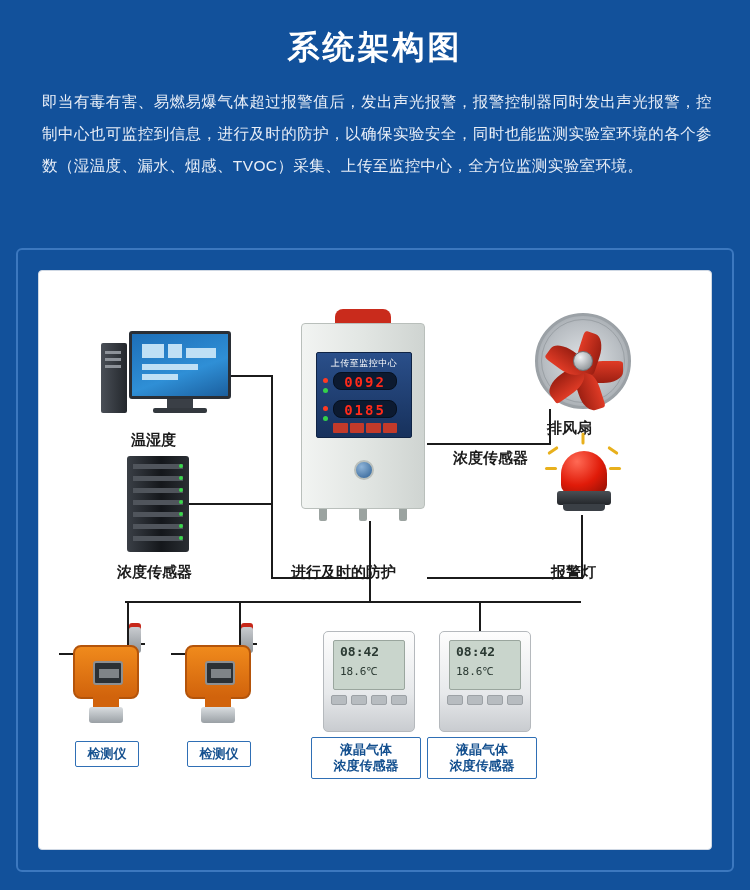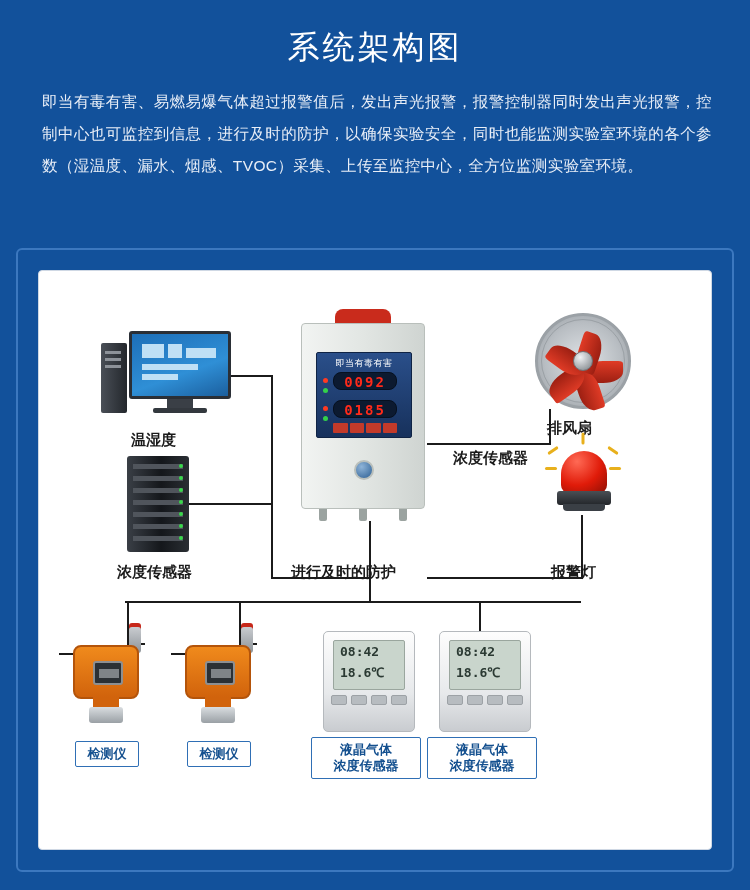--- a/index.html
+++ b/index.html
@@ -9,21 +9,21 @@
     height: 890px;
     background: #12519b;
     font-family: "Liberation Sans", "DejaVu Sans", sans-serif;
     overflow: hidden;
     position: relative;
   }
   .page-title {
     text-align: center;
     color: #ffffff;
     font-size: 32px;
-    font-weight: normal;
+    font-weight: bold;
     letter-spacing: 3px;
     padding-top: 26px;
     padding-bottom: 8px;
   }
   .intro {
     color: #e8eef7;
     font-size: 15.5px;
     line-height: 32px;
     padding: 8px 38px 0 42px;
     letter-spacing: 0.4px;
@@ -231,21 +231,21 @@
   .lcd-screen {
     position: absolute; left: 10px; top: 9px; width: 72px; height: 50px;
     background: #c9d5cc; border: 1px solid #9aa69e; border-radius: 2px;
   }
   .lcd-t {
     position: absolute; left: 6px; top: 3px; color: #2b3a33;
     font-family: "DejaVu Sans Mono", monospace; font-size: 13px; font-weight: bold;
   }
   .lcd-v {
     position: absolute; left: 6px; top: 22px; color: #2b3a33;
-    font-family: "DejaVu Sans Mono", monospace; font-size: 13px; font-weight: bold;
+    font-family: "DejaVu Sans Mono", monospace; font-size: 11px; font-weight: normal;
   }
   .lcd-keys { position: absolute; left: 8px; top: 64px; width: 76px; height: 10px; display: flex; gap: 4px; }
   .lcd-keys span { flex: 1; background: #b7bcc0; border-radius: 2px; border: 1px solid #9da2a6; }
 </style>
 </head>
 <body>
 
 <div class="page-title">系统架构图</div>
 <div class="intro">即当有毒有害、易燃易爆气体超过报警值后，发出声光报警，报警控制器同时发出声光报警，控制中心也可监控到信息，进行及时的防护，以确保实验安全，同时也能监测实验室环境的各个参数（湿温度、漏水、烟感、TVOC）采集、上传至监控中心，全方位监测实验室环境。</div>
 
@@ -310,21 +310,21 @@
         <div class="led" style="top:68px"></div>
       <div class="slot" style="top:80px"></div>
         <div class="led" style="top:80px"></div>
     </div>
     <div class="lbl" style="left:78px; top:292px;">浓度传感器</div>
 
     <div class="ctrl">
       <div class="ctrl-top"></div>
       <div class="ctrl-body">
         <div class="ctrl-face">
-          <div class="ctrl-face-title">即当有毒有害</div>
+          <div class="ctrl-face-title">上传至监控中心</div>
           <div class="seg s1">0092</div>
           <div class="segled" style="left:6px; top:25px; background:#ff3a22;"></div>
           <div class="segled" style="left:6px; top:35px; background:#33d14a;"></div>
           <div class="seg s2">0185</div>
           <div class="segled" style="left:6px; top:53px; background:#ff3a22;"></div>
           <div class="segled" style="left:6px; top:63px; background:#33d14a;"></div>
           <div class="ctrl-btns">
             <span></span>
               <span></span>
               <span></span>

